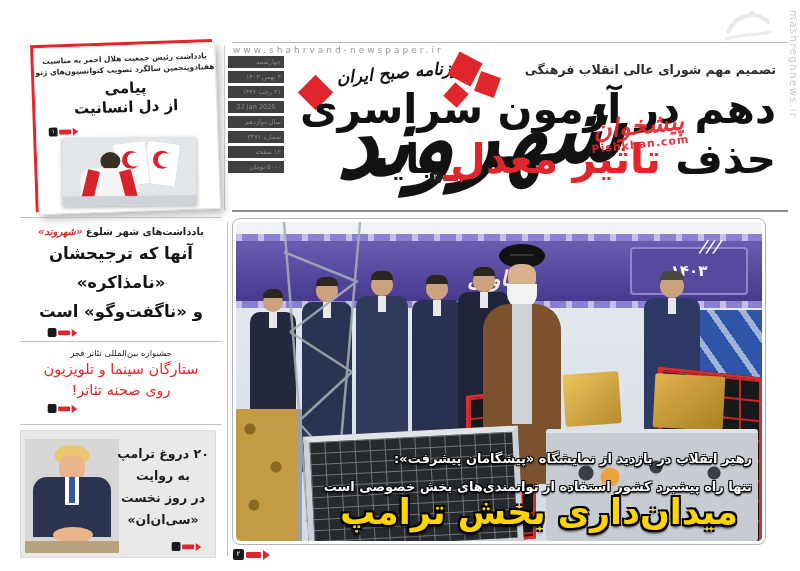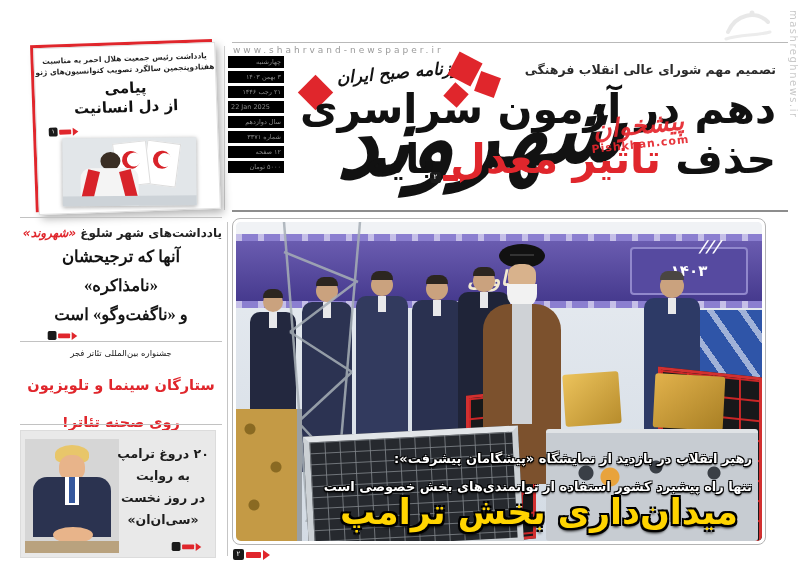--- a/index.html
+++ b/index.html
@@ -21,25 +21,25 @@
   
   .topline { position:absolute; left:232px; top:42px; width:556px; height:1px; background:#b9b9b9; }
   .url {
     position:absolute; left:233px; top:45px; width:440px;
     direction:ltr; text-align:left; font-size:9px; letter-spacing:3px; color:#9b9b9b;
   }
 
   
   .dateblock { position:absolute; left:228px; top:56px; width:56px; }
   .dateblock .row {
-    height:12px; margin-bottom:3px; background:#000000;
+    height:12px; margin-bottom:3px; background:#404040;
     font-size:6.5px; line-height:12px; color:#8a8a8a;
     padding:0 3px; overflow:hidden; white-space:nowrap;
   }
-  .dateblock .row.en { direction:ltr; text-align:left; }
+  .dateblock .row.en { direction:ltr; text-align:center; }
   .vdivider-top { position:absolute; left:224px; top:46px; width:1px; height:164px; background:#d2d2d2; }
 
   
   .tagline {
     position:absolute; left:332px; top:62px; width:140px;
     font-size:17px; font-weight:bold; font-style:italic; color:#141414;
     transform:rotate(-5deg); text-align:center;
   }
   .red-diamond { position:absolute; left:303px; top:80px; width:25px; height:25px; background:#e0262c; transform:rotate(45deg); }
   .logo-fa {
@@ -196,28 +196,28 @@
   .flag.f1 { right:18px; transform:rotate(8deg); } .flag.f2 { right:48px; transform:rotate(-6deg); }
   .crescent { position:absolute; top:8px; left:7px; width:18px; height:18px; background:#d8232a; border-radius:50%; }
   .crescent:after { content:""; position:absolute; top:2px; left:5px; width:14px; height:14px; background:#fff; border-radius:50%; }
   .rc-man-head { position:absolute; left:38px; top:14px; width:20px; height:18px; background:#3a2e24; border-radius:50%; }
   .rc-man-body { position:absolute; left:18px; top:30px; width:58px; height:38px; background:#f4f4f4; border-radius:10px 10px 0 0; }
   .rc-stripe { position:absolute; top:2px; width:12px; height:30px; background:#d8232a; }
   .rc-stripe.s1 { left:4px; transform:rotate(14deg); } .rc-stripe.s2 { right:4px; transform:rotate(-14deg); }
   .desk { position:absolute; bottom:0; left:0; right:0; height:10px; background:#cdd3d8; }
 
   .item2 { position:absolute; left:20px; top:226px; width:202px; text-align:center; }
-  .item2 .kick { font-size:12px; font-weight:bold; color:#222;text-align:right; }
+  .item2 .kick { font-size:10px; font-weight:bold; color:#222; }
   .item2 .kick .red-cal { color:#e0262c; font-style:italic; }
-  .item2 .hl { font-size:16.5px; font-weight:bold; color:#141414; line-height:25px; margin-top:4px;font-family:Liberation Serif, serif; }
+  .item2 .hl { font-size:16.5px; font-weight:bold; color:#141414; line-height:25px; margin-top:4px; }
   .item2 .marker { position:absolute; left:24px; bottom:-14px; transform:scale(.8); }
 
   .item3 { position:absolute; left:20px; top:347px; width:202px; text-align:center; }
   .item3 .kick { font-size:8.5px; font-weight:normal; color:#222; line-height:12px; }
-  .item3 .hl { font-size:14.5px; font-weight:bold; color:#e0262c; line-height:21px; margin-top:16px; }
+  .item3 .hl { font-size:14.5px; font-weight:normal; color:#e0262c; line-height:21px; margin-top:0; }
   .item3 .marker { position:absolute; left:24px; bottom:-13px; transform:scale(.8); }
 
   .card4 {
     position:absolute; left:20px; top:430px; width:196px; height:128px;
     background:#e9e9e9; border:1px solid #dcdcdc; overflow:hidden;
   }
   .t-photo { position:absolute; left:4px; top:8px; width:94px; height:114px; background:#d6d6d6; overflow:hidden; }
   .t-hair { position:absolute; top:6px; left:30px; width:34px; height:18px; background:#e8c66a; border-radius:50% 50% 30% 30%; }
   .t-face { position:absolute; top:16px; left:34px; width:26px; height:26px; background:#e8b48a; border-radius:45%; }
   .t-suit { position:absolute; top:38px; left:8px; width:78px; height:60px; background:#2b3350; border-radius:14px 14px 0 0; }

